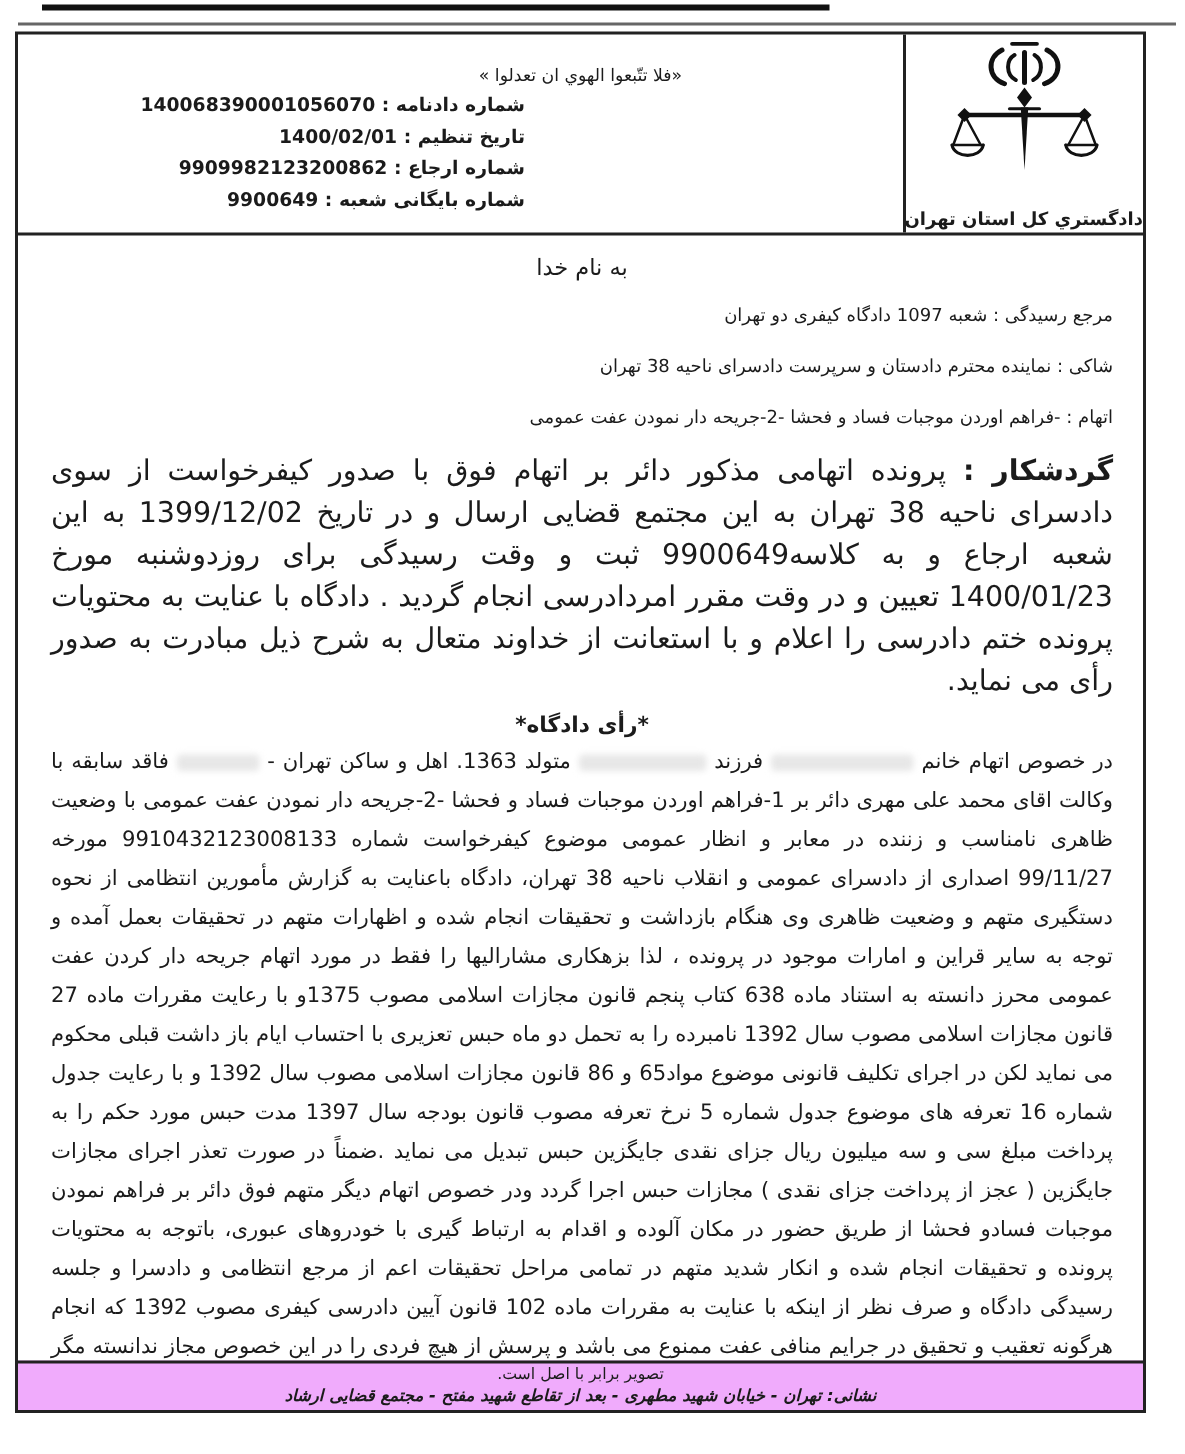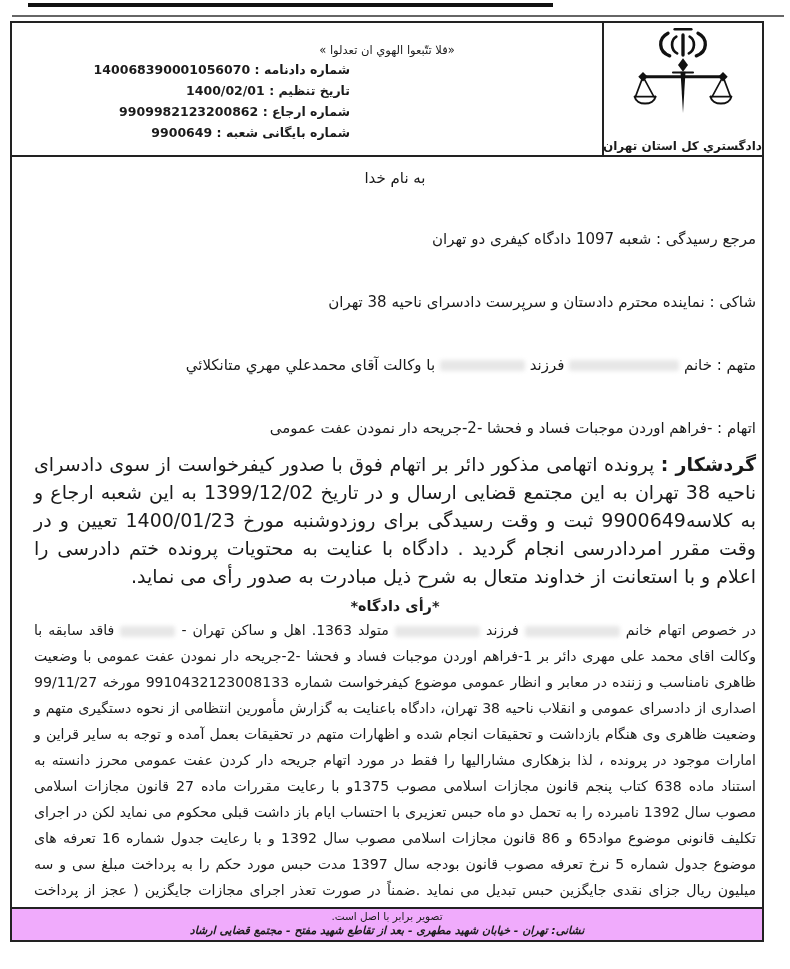--- a/index.html
+++ b/index.html
@@ -43,24 +43,24 @@
   .header-meta{
     position:absolute;top:36px;left:38px;width:300px;
     text-align:right;direction:rtl;
   }
   .meta-row{font-size:12.5px;font-weight:bold;line-height:21px;white-space:nowrap;}
   .meta-row .num{letter-spacing:.5px;}
 
   
   .doc-body{
     position:absolute;top:134px;left:0;right:0;bottom:33px;
-    padding:2px 6px 0 22px;overflow:hidden;
+    padding:2px 20px 0 22px;overflow:hidden;
   }
   .bismillah{text-align:center;font-size:15px;padding:10px 0 6px 0;}
-  .intro-line{font-size:15px;line-height:34px;white-space:nowrap;margin-top:29px;}
+  .intro-line{font-size:12px;line-height:34px;white-space:nowrap;}
   .para{font-size:19px;line-height:28px;text-align:justify;margin:5px 0 0 0;}
   .para.verdict{line-height:26px;font-size:14.1px;margin-top:2px;}
   .bold{font-weight:bold;}
   .verdict-heading{text-align:center;font-size:14.5px;font-weight:bold;margin:8px 0 3px 0;}
   .gap{
     display:inline-block;vertical-align:middle;height:11px;border-radius:3px;
     background:#e7e7e7;filter:blur(2px);
   }
   .gap.g110{width:110px;} .gap.g85{width:85px;} .gap.g95{width:95px;} .gap.g55{width:55px;}
 
@@ -140,27 +140,20 @@
     </div>
 
     <div class="doc-body">
 
       <div class="bismillah">به نام خدا</div>
 
       <div class="intro-line">مرجع رسیدگی : شعبه 1097 دادگاه کیفری دو تهران</div>
 
       <div class="intro-line">شاکی : نماینده محترم دادستان و سرپرست دادسرای ناحیه 38 تهران</div>
 
-      <div class="intro-line">
-        <span>متهم : خانم</span>
-        <span class="gap g110"></span>
-        <span>فرزند</span>
-        <span class="gap g85"></span>
-        <span>با وکالت آقای محمدعلي مهري متانکلائي</span>
-      </div>
 
       <div class="intro-line">اتهام : -فراهم اوردن موجبات فساد و فحشا -2-جریحه دار نمودن عفت عمومی</div>
 
       <p class="para">
         <span class="bold">گردشکار :</span>
         <span>پرونده اتهامی مذکور دائر بر اتهام فوق با صدور کیفرخواست از سوی دادسرای ناحیه 38 تهران به این مجتمع قضایی ارسال و در تاریخ 1399/12/02 به این شعبه ارجاع و به کلاسه9900649 ثبت و وقت رسیدگی برای روزدوشنبه مورخ 1400/01/23 تعیین و در وقت مقرر امردادرسی انجام گردید . دادگاه با عنایت به محتویات پرونده ختم دادرسی را اعلام و با استعانت از خداوند متعال به شرح ذیل مبادرت به صدور رأی می نماید.</span>
       </p>
 
       <div class="verdict-heading">*رأی دادگاه*</div>
 

